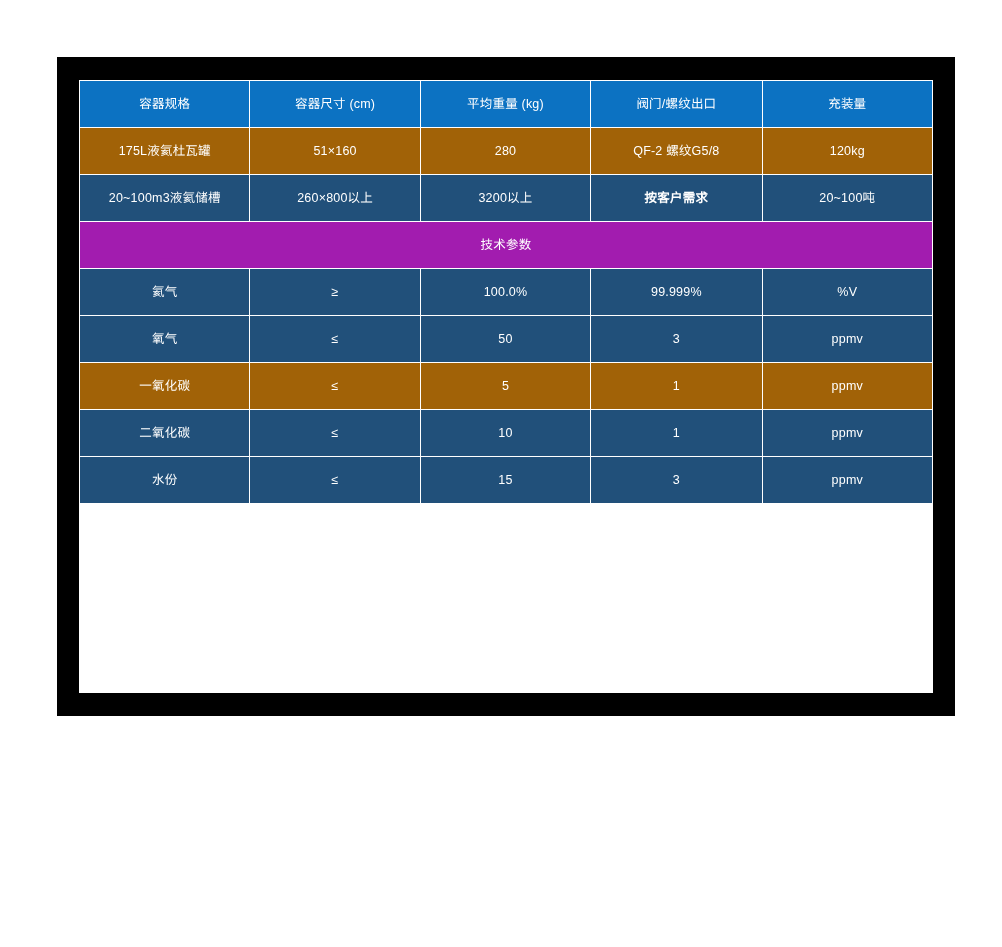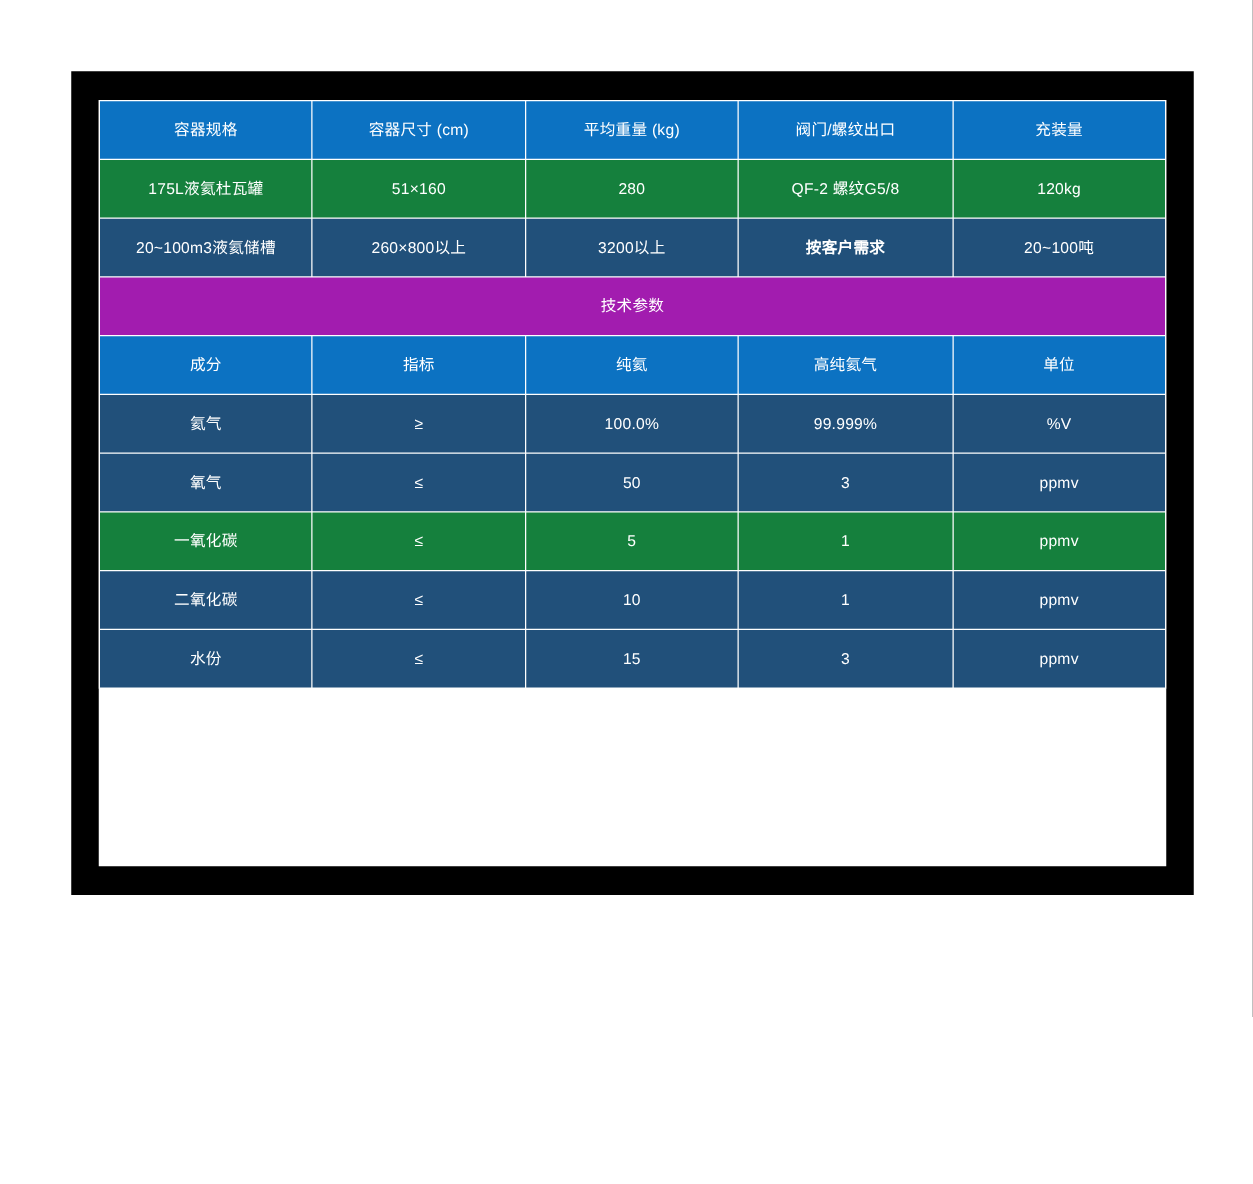--- a/index.html
+++ b/index.html
@@ -55,21 +55,21 @@
     font-size: 12.5px;
     line-height: 1.35;
     letter-spacing: 0.2px;
     height: 46px;
     overflow: hidden;
   }
 
   
   td.hdr      { background: #0C72C2; }
   td.dark     { background: #21507A; }
-  td.light    { background: #15803d; }
+  td.light    { background: #a16207; }
   td.section  {
     background: #a21caf;
     font-size: 17px;
     font-weight: normal;
     letter-spacing: 1.2px;
     height: 52px;
   }
 
   td.bold { font-weight: bold; }
 
@@ -115,27 +115,20 @@
           <td class="dark">260×800以上</td>
           <td class="dark">3200以上</td>
           <td class="dark bold">按客户需求</td>
           <td class="dark">20~100吨</td>
         </tr>
 
         <tr>
           <td class="section" colspan="5">技术参数</td>
         </tr>
 
-        <tr class="header-row">
-          <td class="hdr">成分</td>
-          <td class="hdr">指标</td>
-          <td class="hdr">纯氦</td>
-          <td class="hdr">高纯氦气</td>
-          <td class="hdr">单位</td>
-        </tr>
 
         <tr>
           <td class="dark">氦气</td>
           <td class="dark">≥</td>
           <td class="dark">100.0%</td>
           <td class="dark">99.999%</td>
           <td class="dark">%V</td>
         </tr>
 
 

